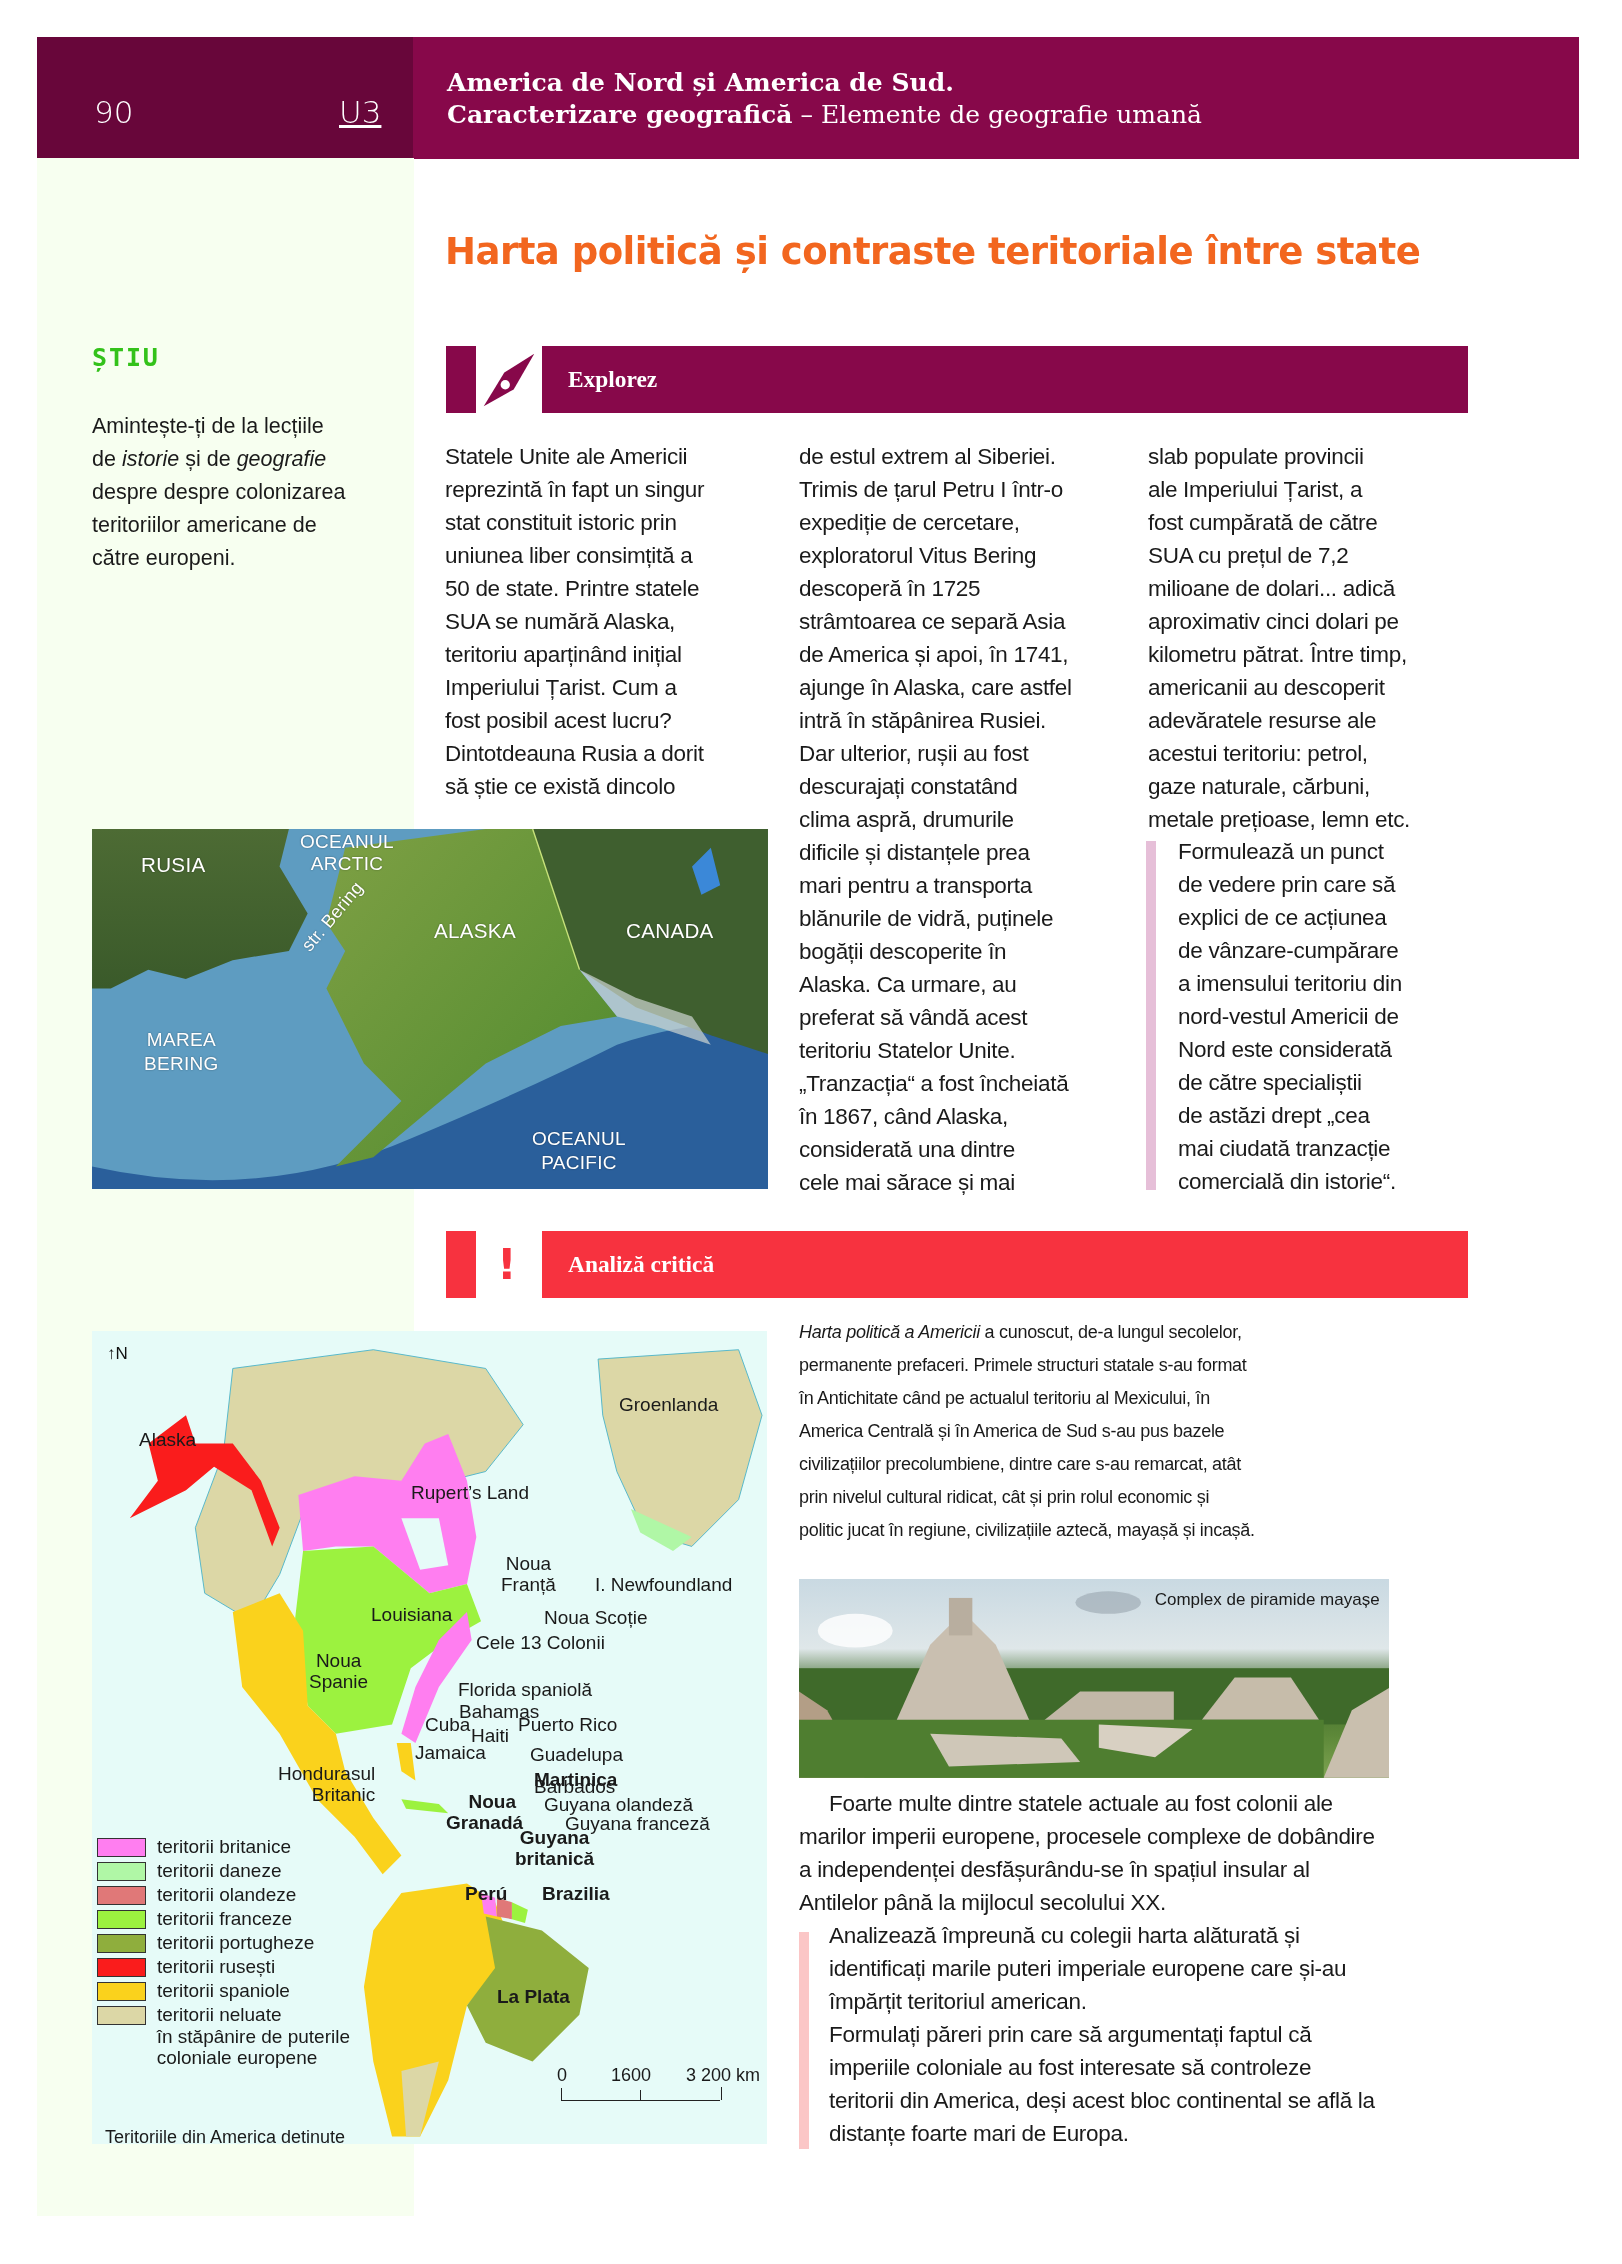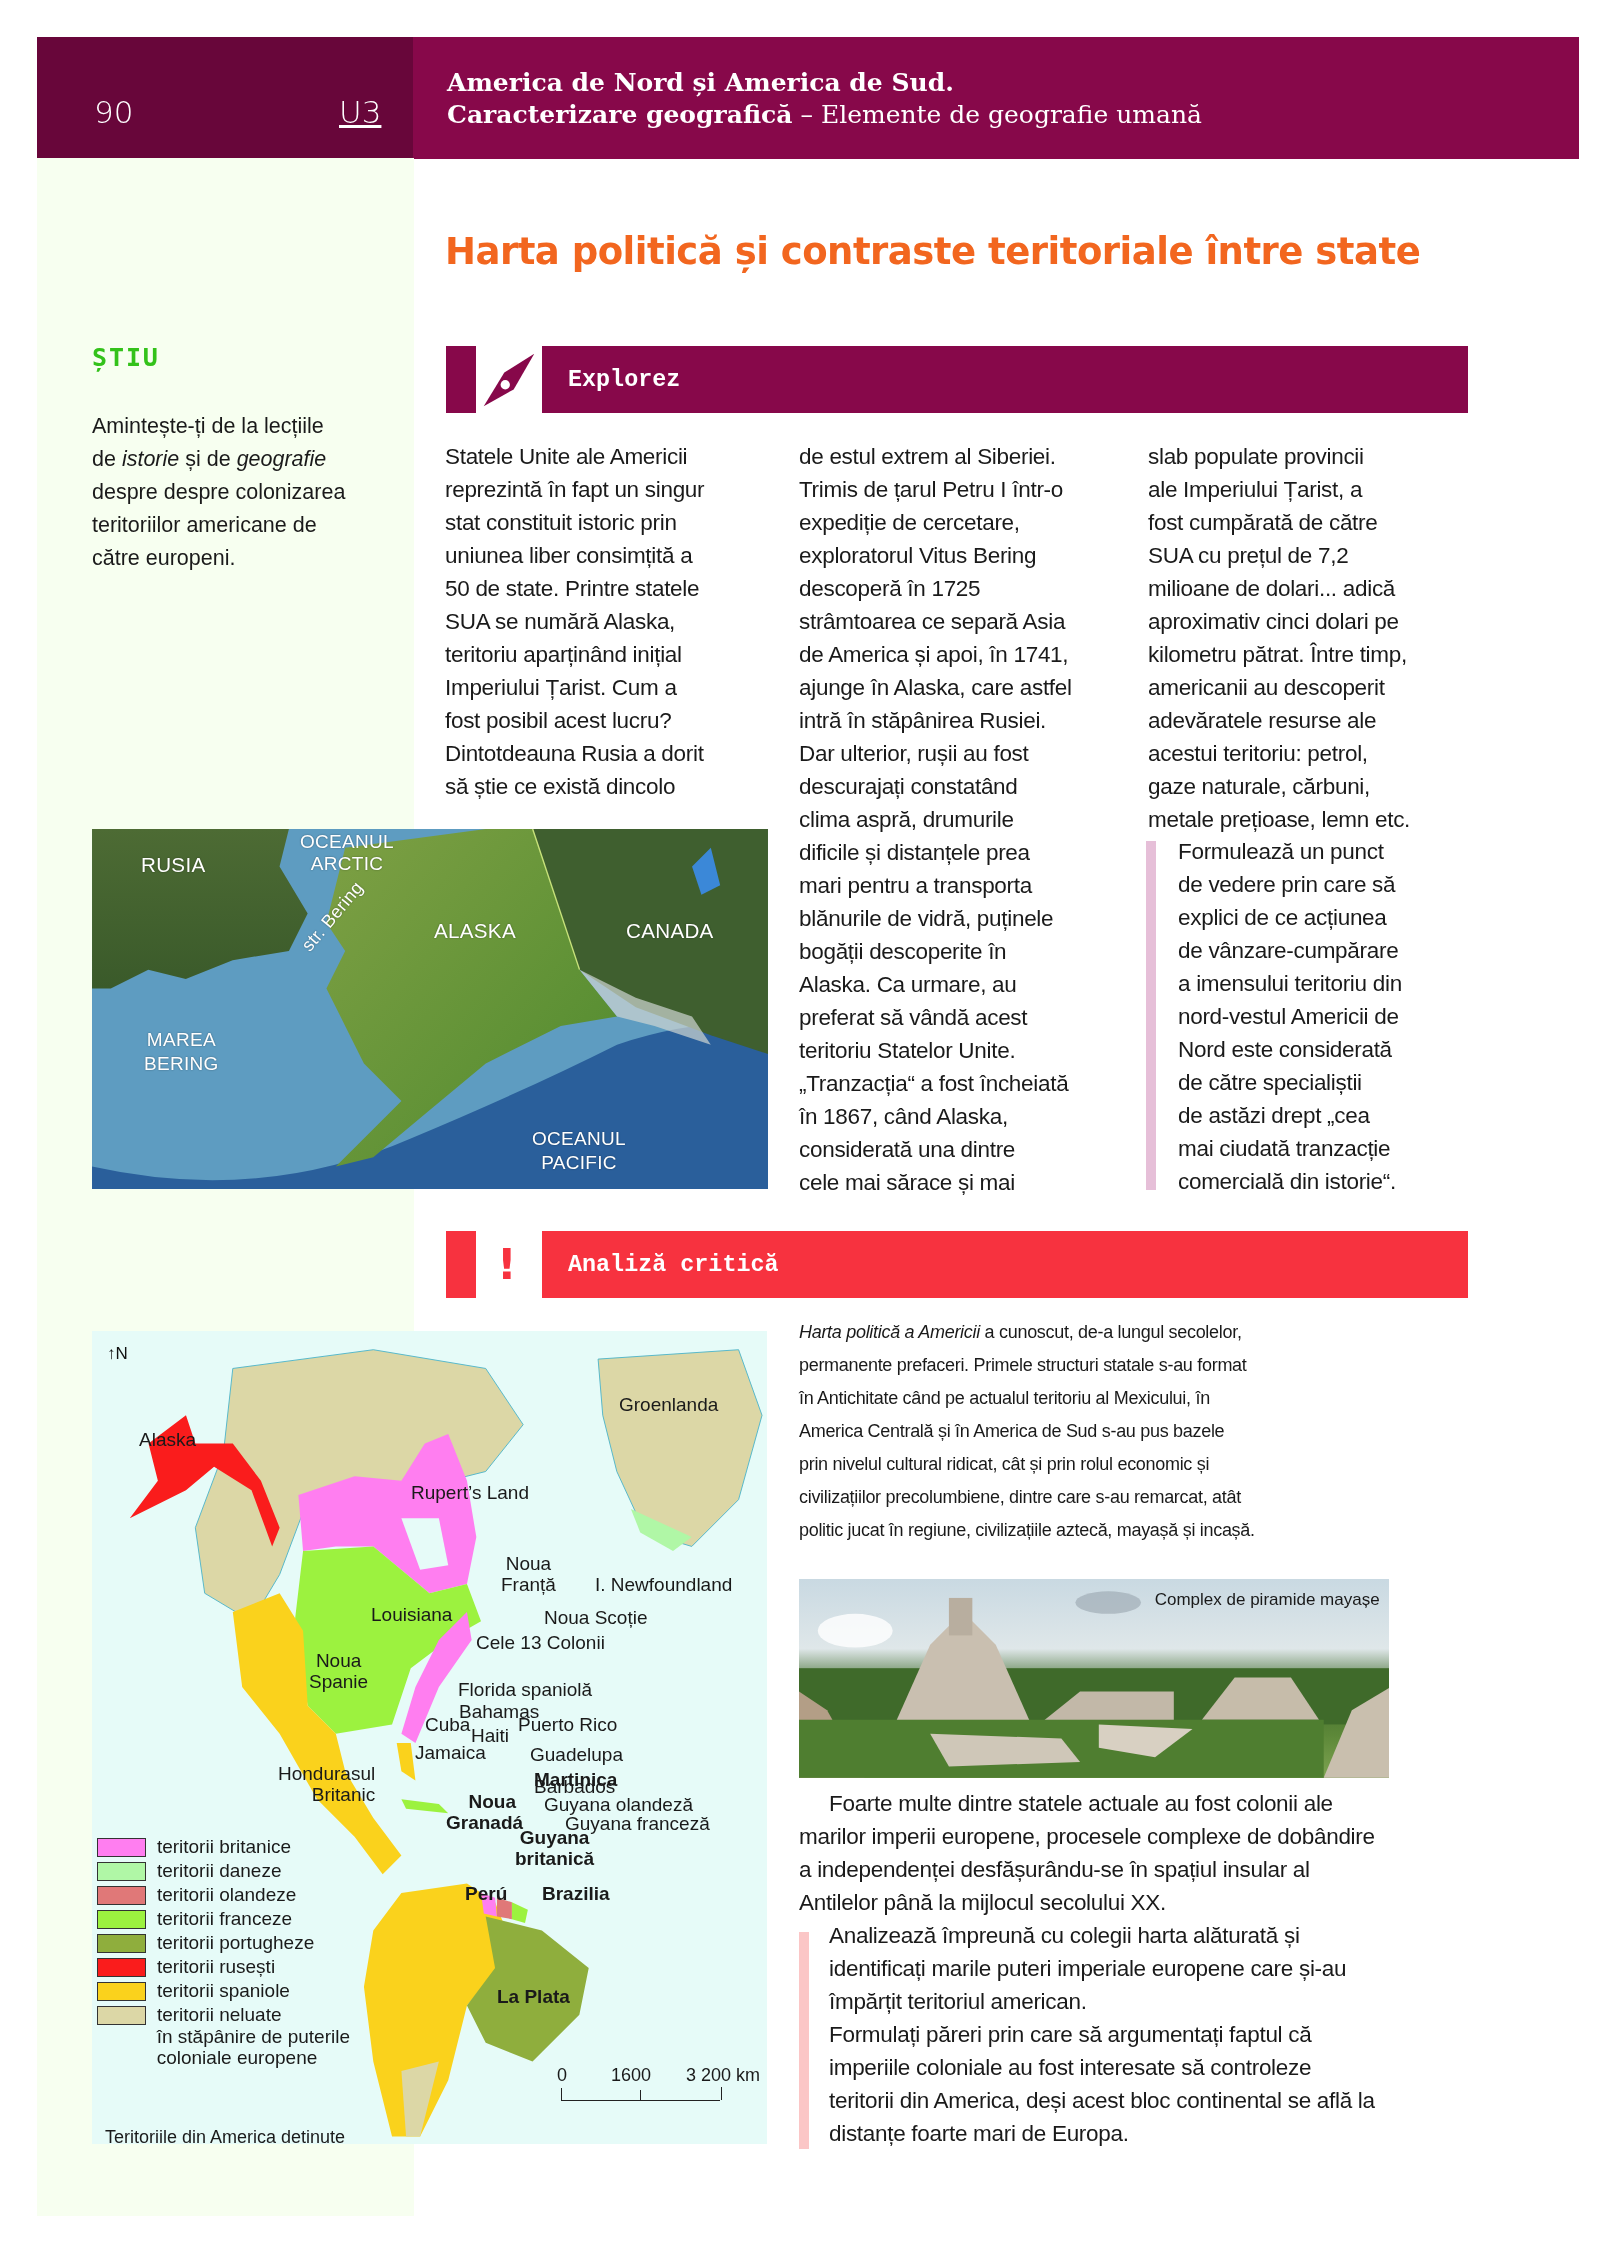--- a/index.html
+++ b/index.html
@@ -22,21 +22,21 @@
   .sidebar { left: 37px; top: 158px; width: 377px; height: 2058px; background: #f7fff0; }
   .stiu { left: 92px; top: 343px; color: #33c21a; font-family: "DejaVu Sans Mono", monospace; font-weight: bold; font-size: 25px; letter-spacing: 1.9px; }
   .side-text { left: 92px; top: 410px; width: 300px; font-size: 21.5px; line-height: 33px; color: #1a1a1a; }
   .side-text i { }
 
   
   .main-title { left: 445px; top: 230px; color: #f2661f; font-size: 37px; font-weight: bold; font-family: "DejaVu Sans", sans-serif; letter-spacing: -0.5px; }
 
   
   .ban-bar { width: 30px; height: 67px; }
-  .ban-main { height: 67px; width: 926px; display: flex; align-items: center; padding-left: 26px; color: #fff; font-weight: bold; font-size: 23.4px; font-family: Liberation Mono, monospace; }
+  .ban-main { height: 67px; width: 926px; display: flex; align-items: center; padding-left: 26px; color: #fff; font-weight: bold; font-size: 23.4px; font-family: Liberation Serif, serif; }
   .explorez-bar { left: 446px; top: 346px; background: #87084a; }
   .explorez-main { left: 542px; top: 346px; background: #87084a; }
   .explorez-icon { left: 480px; top: 352px; width: 58px; height: 58px; }
   .analiza-bar { left: 446px; top: 1231px; height: 67px; background: #f7323f; }
   .analiza-main { left: 542px; top: 1231px; height: 67px; background: #f7323f; }
   .analiza-icon { left: 497px; top: 1246px; color: #f7323f; font-size: 43px; font-weight: bold; font-family: "DejaVu Sans", sans-serif; line-height: 37px; }
 
   
   .col { font-size: 22.5px; line-height: 33px; color: #1a1a1a; font-family: "Liberation Sans", sans-serif; letter-spacing: -0.3px; }
   .col1 { left: 445px; top: 440px; width: 323px; }
@@ -327,22 +327,22 @@
     <span class="line">Teritoriile din America deținute</span>
     <span class="line">de puterile coloniale europene</span>
   </div>
 </div>
 
 <div class="abs right-p1">
   <span class="line"><i>Harta politică a Americii</i><span> a cunoscut, de-a lungul secolelor,</span></span>
   <span class="line">permanente prefaceri. Primele structuri statale s-au format</span>
   <span class="line">în Antichitate când pe actualul teritoriu al  Mexicului, în</span>
   <span class="line">America Centrală și în America de Sud s-au pus bazele</span>
+  <span class="line">civilizațiilor precolumbiene, dintre care s-au remarcat, atât</span>
   <span class="line">prin nivelul cultural ridicat, cât și prin rolul economic și</span>
-  <span class="line">civilizațiilor precolumbiene, dintre care s-au remarcat, atât</span>
   <span class="line">politic jucat în regiune, civilizațiile aztecă, mayașă și incașă.</span>
 </div>
 
 <div class="abs pyramid">
   <svg width="669" height="199" viewBox="0 0 714 212" style="position:absolute;left:0;top:0">
     <ellipse cx="60" cy="55" rx="40" ry="18" fill="#ffffff" opacity="0.8"></ellipse>
     <ellipse cx="330" cy="25" rx="35" ry="12" fill="#8e9aa3" opacity="0.5"></ellipse>
     <rect x="0" y="95" width="714" height="60" fill="#3f6a2a"></rect>
     <polygon points="100,160 140,70 165,45 185,45 210,70 250,160" fill="#c9bfb0"></polygon>
     <rect x="160" y="20" width="25" height="40" fill="#b8ae9f"></rect>

